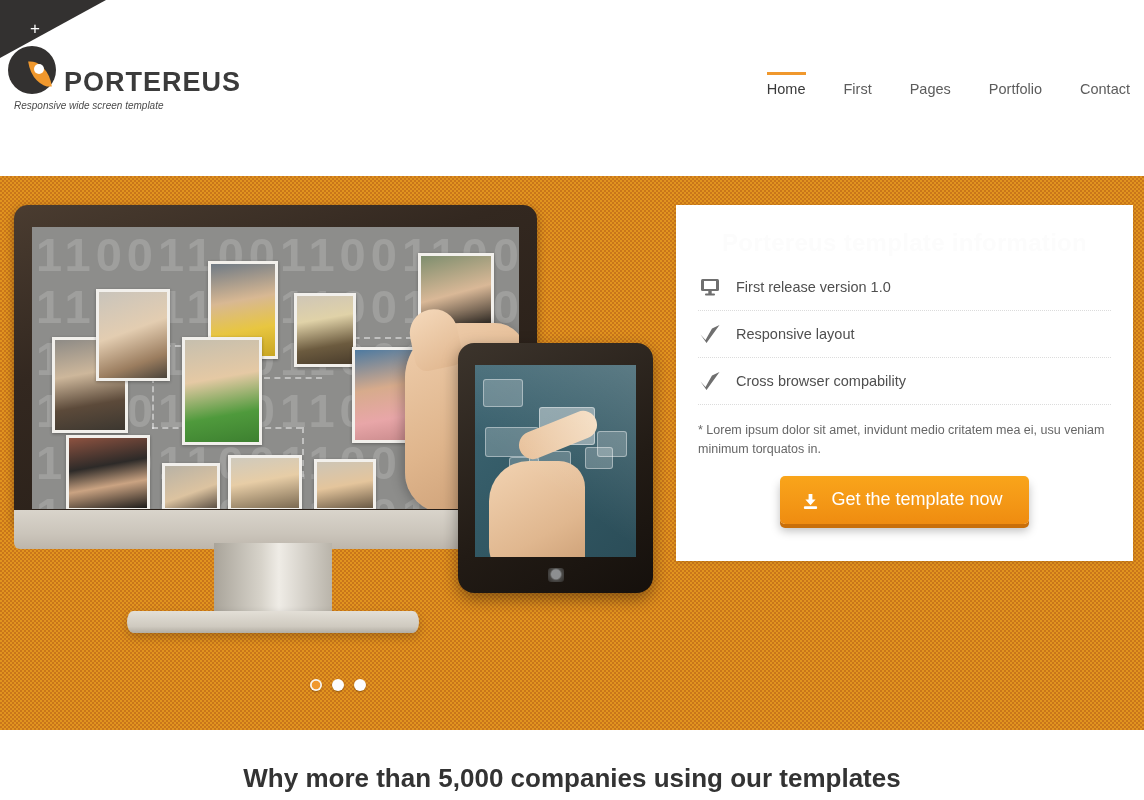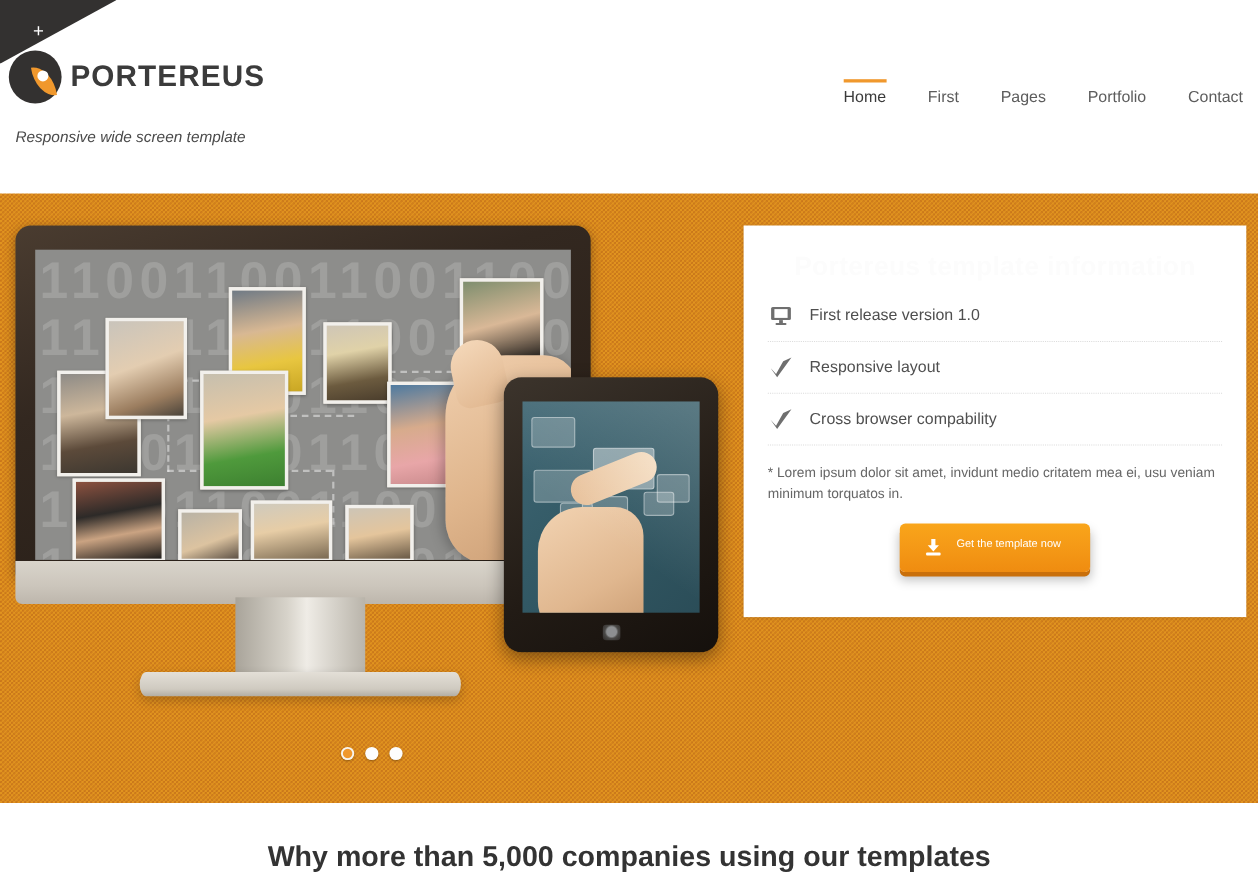--- a/index.html
+++ b/index.html
@@ -22,21 +22,21 @@
     clip-path:polygon(0 0, 106px 0, 0 58px);
     z-index:8;
   }
   .plus-icon{
     position:absolute; left:30px; top:20px; z-index:10;
     color:#fff; font-size:17px; line-height:17px; font-weight:400;
     font-family:"Liberation Sans", sans-serif;
   }
   .logo-wrap{
     position:absolute; left:14px; top:54px; z-index:6;
-    display:flex; align-items:flex-start;
+    display:flex; align-items:flex-end;
   }
   .logo-mark{
     position:relative; width:40px; height:44px; margin-right:10px;
   }
   .logo-circle{
     position:absolute; left:-6px; top:-8px; width:48px; height:48px;
     border-radius:50%; background:#333130;
   }
   .logo-leaf{
     position:absolute; left:16px; top:6px; width:20px; height:28px;
@@ -46,22 +46,22 @@
   }
   .logo-dot{
     position:absolute; left:20px; top:10px; width:10px; height:10px;
     border-radius:50%; background:#ffffff;
   }
   .logo-text{
     font-size:27px; font-weight:bold; color:#3b3b3b; letter-spacing:1px;
     font-family:"Liberation Sans", sans-serif;
   }
   .tagline{
-    position:absolute; left:14px; top:116px; z-index:6;
-    font-style:italic; font-size:14px; color:#4a4a4a;
+    position:absolute; left:14px; top:100px; z-index:6;
+    font-style:italic; font-size:10px; color:#4a4a4a;
   }
   .mainnav{
     position:absolute; right:14px; top:75px;
     display:flex; align-items:flex-end; gap:0;
   }
   .navitem{
     position:relative; padding:6px 19px 4px 19px;
     font-size:14.5px; color:#5c5c5c; cursor:pointer; font-weight:400;
     text-decoration:none; white-space:nowrap;
   }
@@ -207,26 +207,26 @@
   }
   .feature:last-of-type{ border-bottom:1px dotted #dcdcdc; }
   .fic{ width:24px; height:24px; flex:0 0 24px; display:flex; align-items:center; justify-content:center; }
   .fic svg{ display:block; fill:#6f6f6f; }
   .ftxt{ font-size:14.5px; color:#4f4f4f; }
   .note{
     margin:16px 22px 0 22px; font-size:12.5px; line-height:19px; color:#666;
   }
   .cta-wrap{ margin-top:17px; text-align:center; }
   .cta{
-    display:inline-flex; align-items:flex-start; gap:12px;
+    display:inline-flex; align-items:flex-end; gap:12px;
     padding:13px 26px 14px 22px;
     border:none; border-radius:5px; cursor:pointer;
     background:linear-gradient(180deg,#f9a51a 0%,#f59a17 45%,#ef8c10 100%);
     box-shadow:0 4px 0 #c96f0a, 0 7px 10px rgba(0,0,0,.25);
-    color:#fff; font-size:10px; font-family:"Liberation Sans", sans-serif;
+    color:#fff; font-size:18px; font-family:"Liberation Sans", sans-serif;
   }
   .cta svg{ fill:#fff; display:block; }
 
   
   .bottom{
     position:relative; width:1144px; height:70px; background:#fff;
     display:flex; align-items:flex-end; justify-content:center;
   }
   .bottom h2{
     font-size:26px; font-weight:bold; color:#333; padding-bottom:6px;

